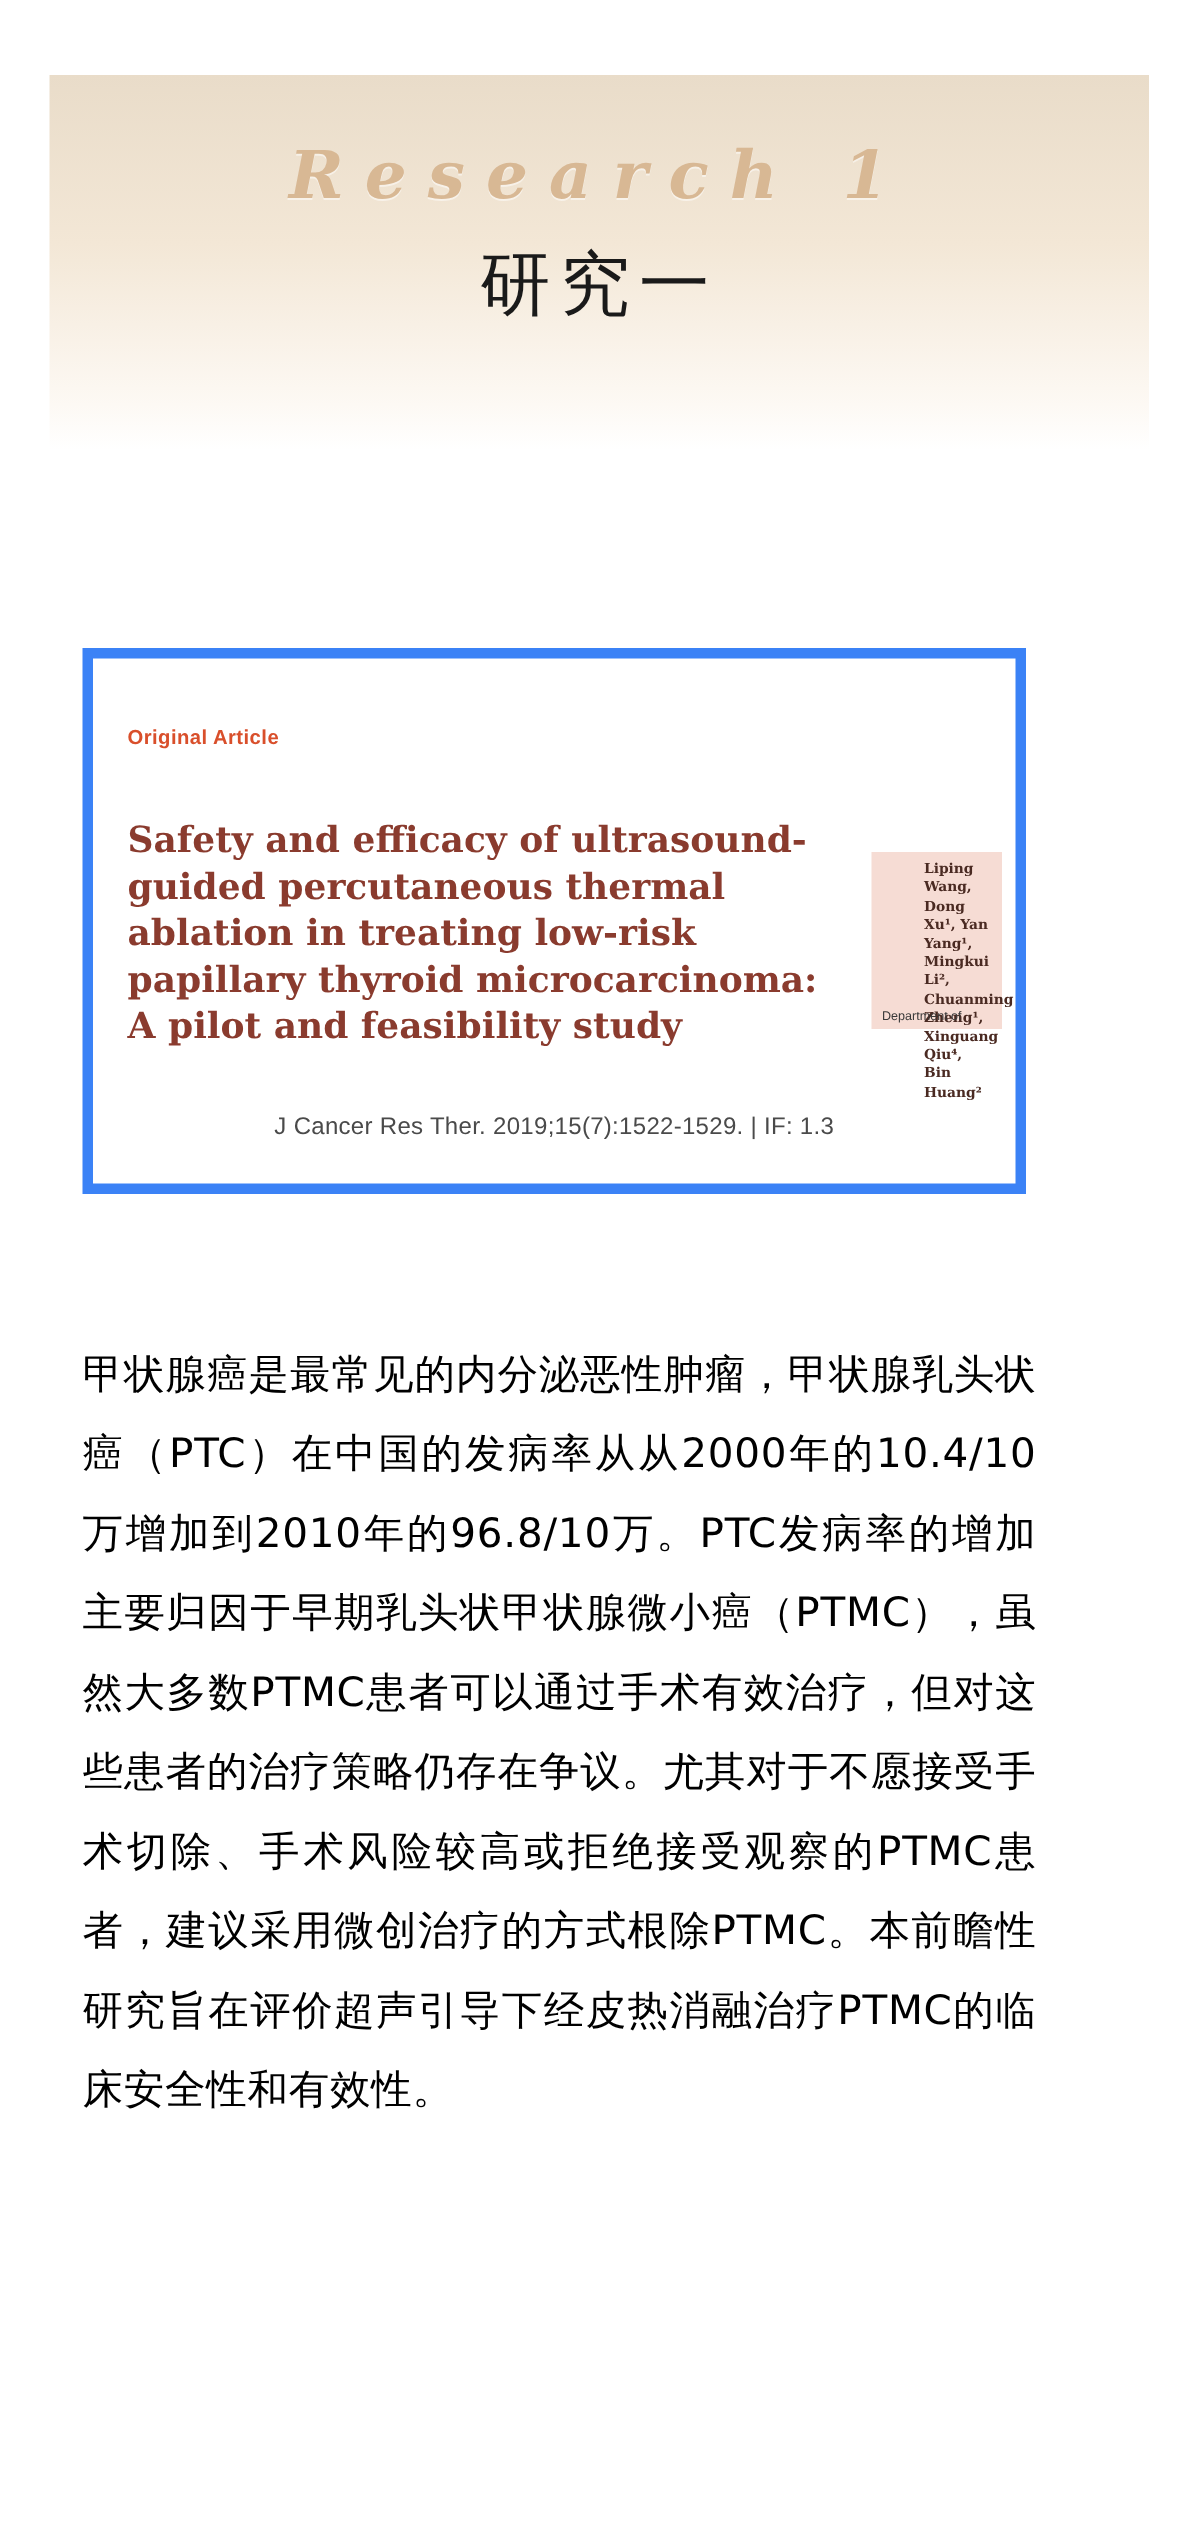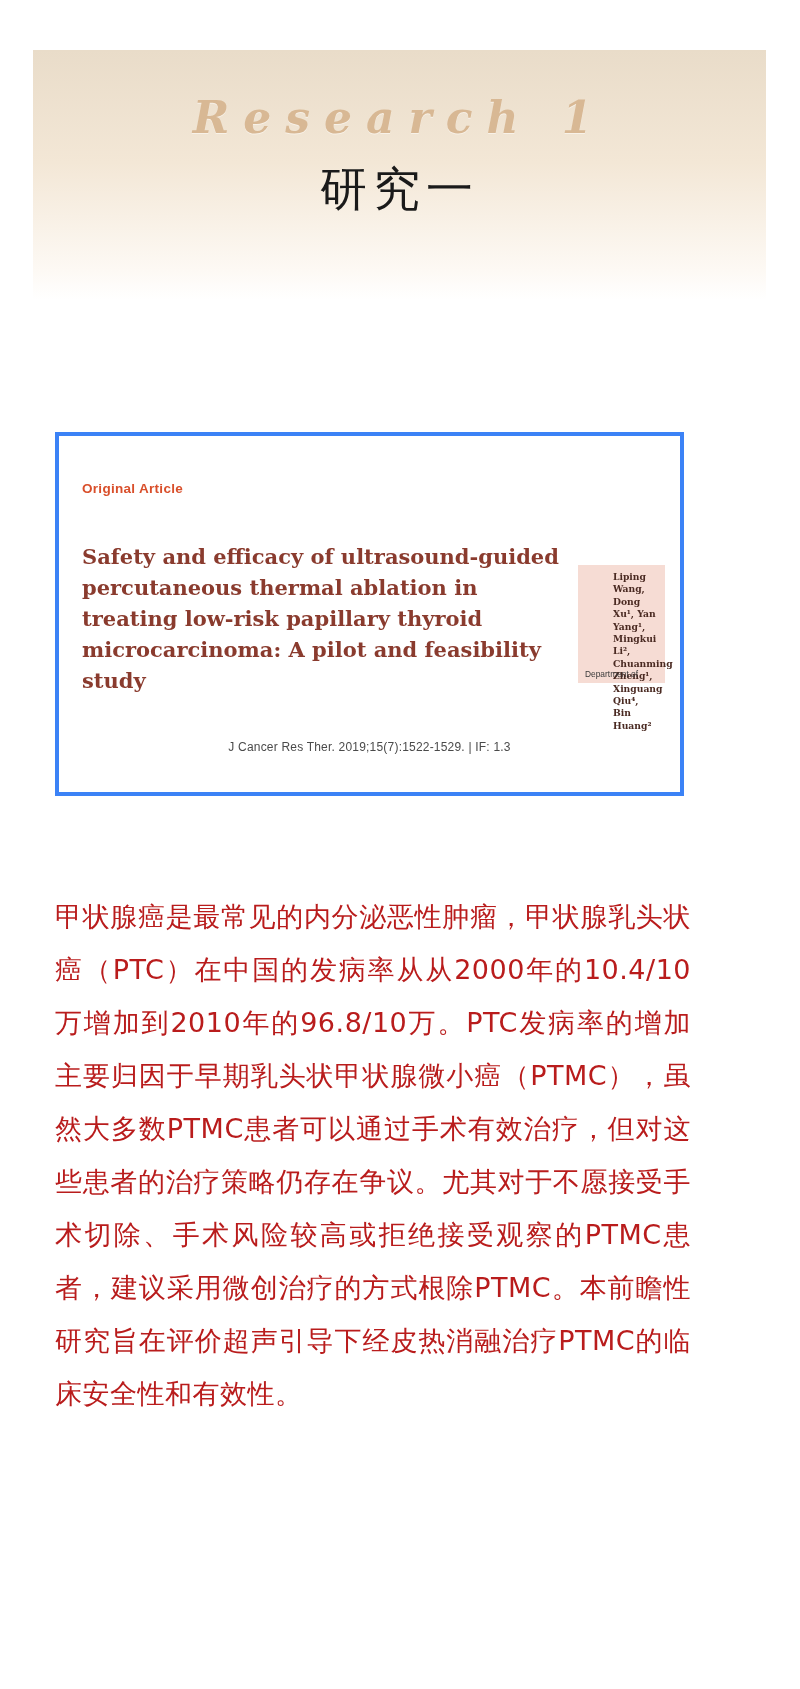--- a/index.html
+++ b/index.html
@@ -53,40 +53,40 @@
   }
 
   
   .paper-card {
     position: absolute;
     left: 55px;
     top: 432px;
     width: 629px;
     height: 364px;
     background: #ffffff;
-    border: 4px solid #3b82f6;
+    border: 7px solid #3b82f6;
     box-sizing: border-box;
   }
   .paper-kicker {
     position: absolute;
     left: 23px;
     top: 45px;
     font-size: 13.5px;
     font-weight: bold;
     color: #d94f2b;
     letter-spacing: 0.3px;
   }
   .paper-title {
     position: absolute;
     left: 23px;
     top: 105px;
     width: 480px;
     font-family: "DejaVu Serif", serif;
     font-weight: bold;
-    font-size: 21px;
+    font-size: 24px;
     line-height: 31px;
     color: #8a3b2e;
   }
   .authors-box {
     position: absolute;
     left: 519px;
     top: 129px;
     width: 87px;
     height: 118px;
     background: #f6dcd4;
@@ -108,35 +108,35 @@
     font-family: Liberation Sans, sans-serif;
     font-size: 8.4px;
     color: #3a3a3a;
   }
   .paper-ref {
     position: absolute;
     left: 0;
     right: 0;
     top: 304px;
     text-align: center;
-    font-size: 12px;
+    font-size: 16px;
     color: #4a4a4a;
     letter-spacing: 0.2px;
   }
 
   
   .body-text {
     position: absolute;
     left: 55px;
     top: 890px;
     width: 636px;
     font-family: "DejaVu Sans", sans-serif;
     font-size: 27px;
     line-height: 53px;
-    color: #b91c1c;
+    color: #000000;
     text-align: justify;
     letter-spacing: 0.5px;
   }
 </style>
 </head>
 <body>
 
 <div class="banner">
   <div class="banner-script">Research 1</div>
   <div class="banner-cn">研究一</div>

